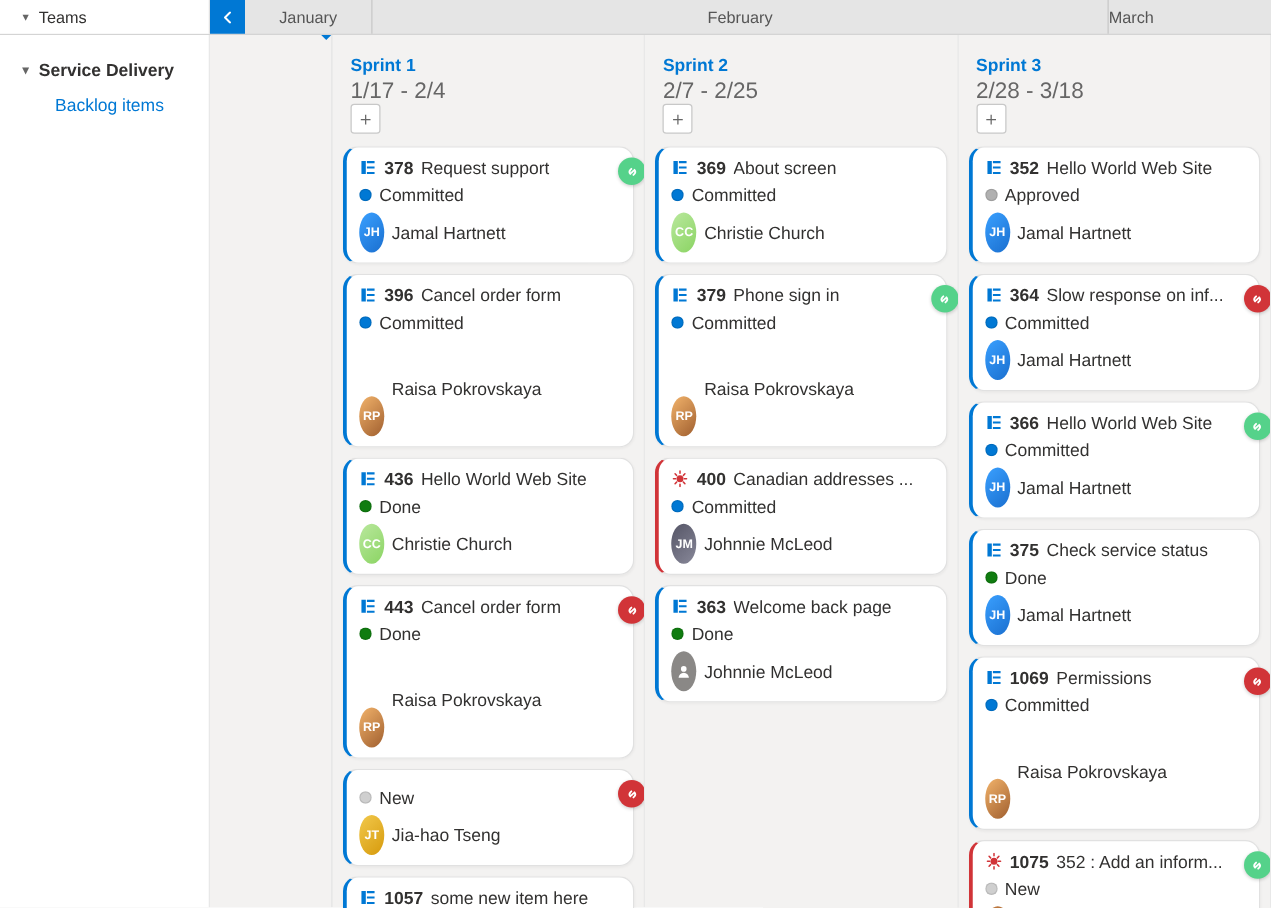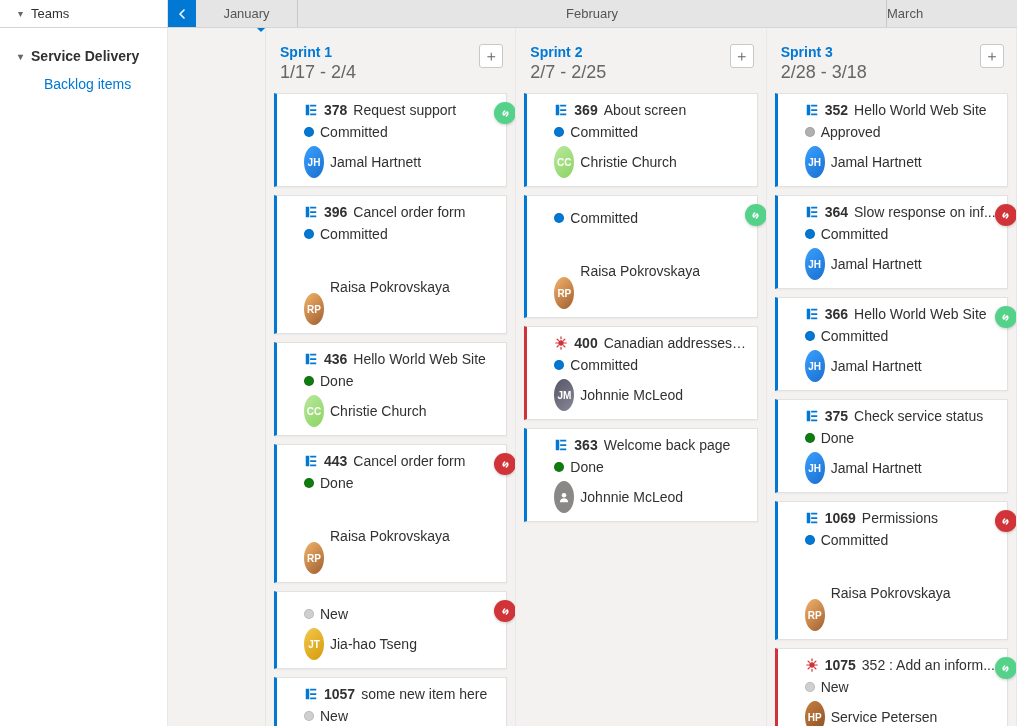--- a/index.html
+++ b/index.html
@@ -111,20 +111,21 @@
     padding: 12px 8px 0 8px;
     min-width: 0;
     overflow-y: auto;
     border-right: 1px solid #e8e8e8;
   }
   .col-header {
     display: flex;
     align-items: flex-start;
     justify-content: space-between;
     padding: 4px 4px 10px 6px;
+    flex-direction: column;
   }
   .sprint-name {
     color: #0078d4;
     font-weight: 600;
   }
   .sprint-dates {
     color: #666;
     font-size: 18px;
     margin-top: 2px;
   }
@@ -138,24 +139,24 @@
     align-items: center;
     justify-content: center;
     font-size: 15px;
     border-radius: 3px;
     cursor: pointer;
   }
   .card {
     background: #fff;
     border: 1px solid #e1e1e1;
     border-left: 3px solid #0078d4;
-    border-radius: 0;
+    border-radius: 12px;
     box-shadow: 0 1px 2px rgba(0,0,0,0.04);
     margin-bottom: 8px;
-    padding: 8px 10px 8px 27px;
+    padding: 8px 10px 8px 10px;
     position: relative;
     cursor: pointer;
   }
   .card.bug { border-left-color: #d13438; }
   .title-row { display: flex; align-items: center; gap: 6px; }
   .wi-icon { width: 14px; height: 14px; flex: none; }
   .wi-icon svg { display: block; }
   .wid { font-weight: 600; color: #323130; }
   .wtitle { white-space: nowrap; overflow: hidden; text-overflow: ellipsis; }
   .state-row { display: flex; align-items: center; gap: 6px; margin-top: 6px; }
@@ -394,20 +395,29 @@
               <span class="avatar christie">CC</span>
               <span>Christie Church</span>
             </div>
           </div>
           <div class="card">
             <div class="link-badge green">
               <svg viewBox="0 0 16 16">
                 <path d="M6 10a3 3 0 0 1 0-4l1-1M10 6a3 3 0 0 1 0 4l-1 1M7 9l2-2" stroke="#fff" stroke-width="1.8" fill="none" stroke-linecap="round"></path>
               </svg>
             </div>
+            <div class="title-row">
+              <span class="wi-icon">
+                <svg viewBox="0 0 16 16">
+                  <path d="M2 2h4v12H2zM7 2h7v2H7zM7 7h7v2H7zM7 12h7v2H7z" fill="#0078d4"></path>
+                </svg>
+              </span>
+              <span class="wid">379</span>
+              <span class="wtitle">Phone sign in</span>
+            </div>
             <div class="state-row">
               <span class="state-dot state-Committed"></span>
               <span>Committed</span>
             </div>
             <div class="assignee-row">
               <span class="avatar raisa">RP</span>
               <span>Raisa Pokrovskaya</span>
             </div>
           </div>
           <div class="card bug">

